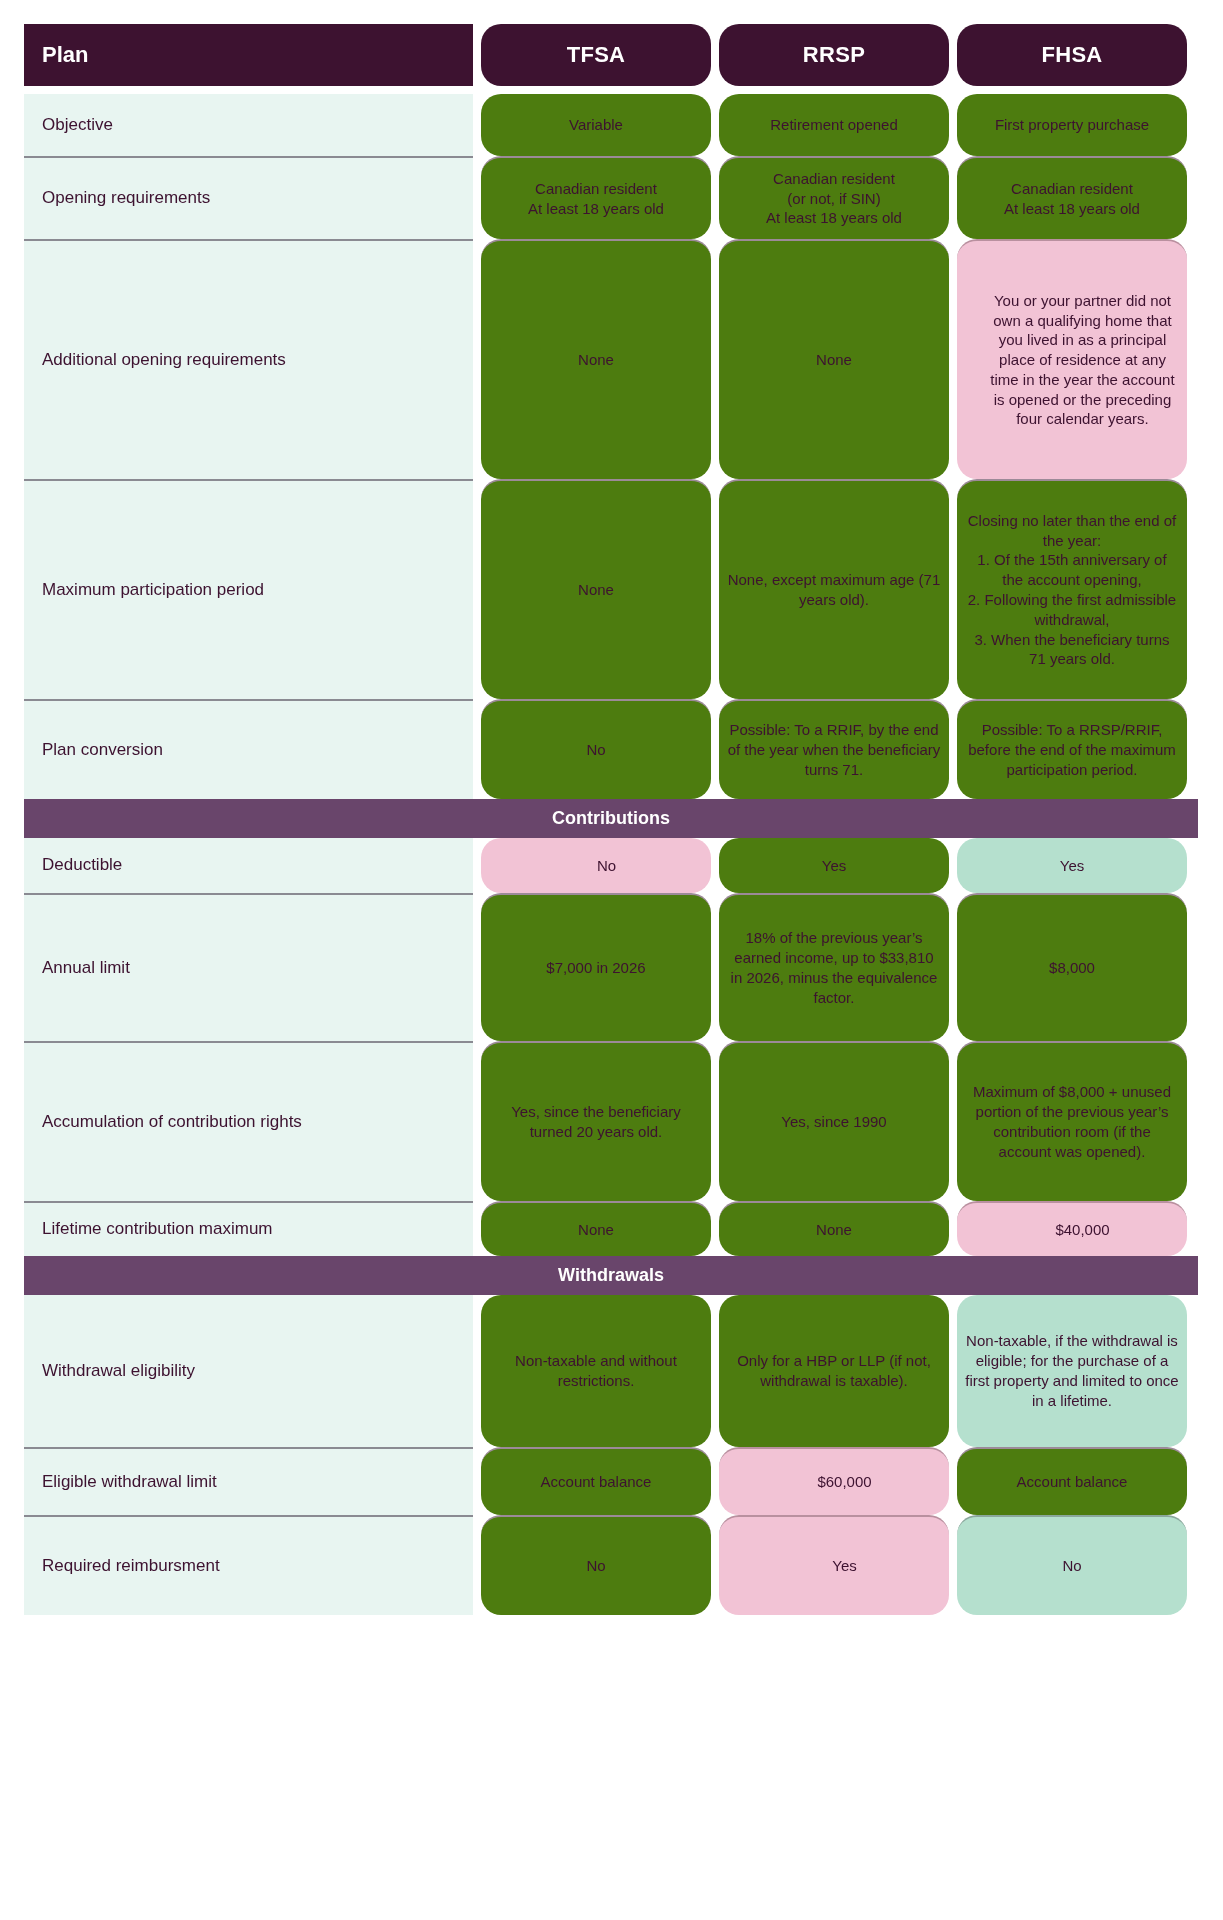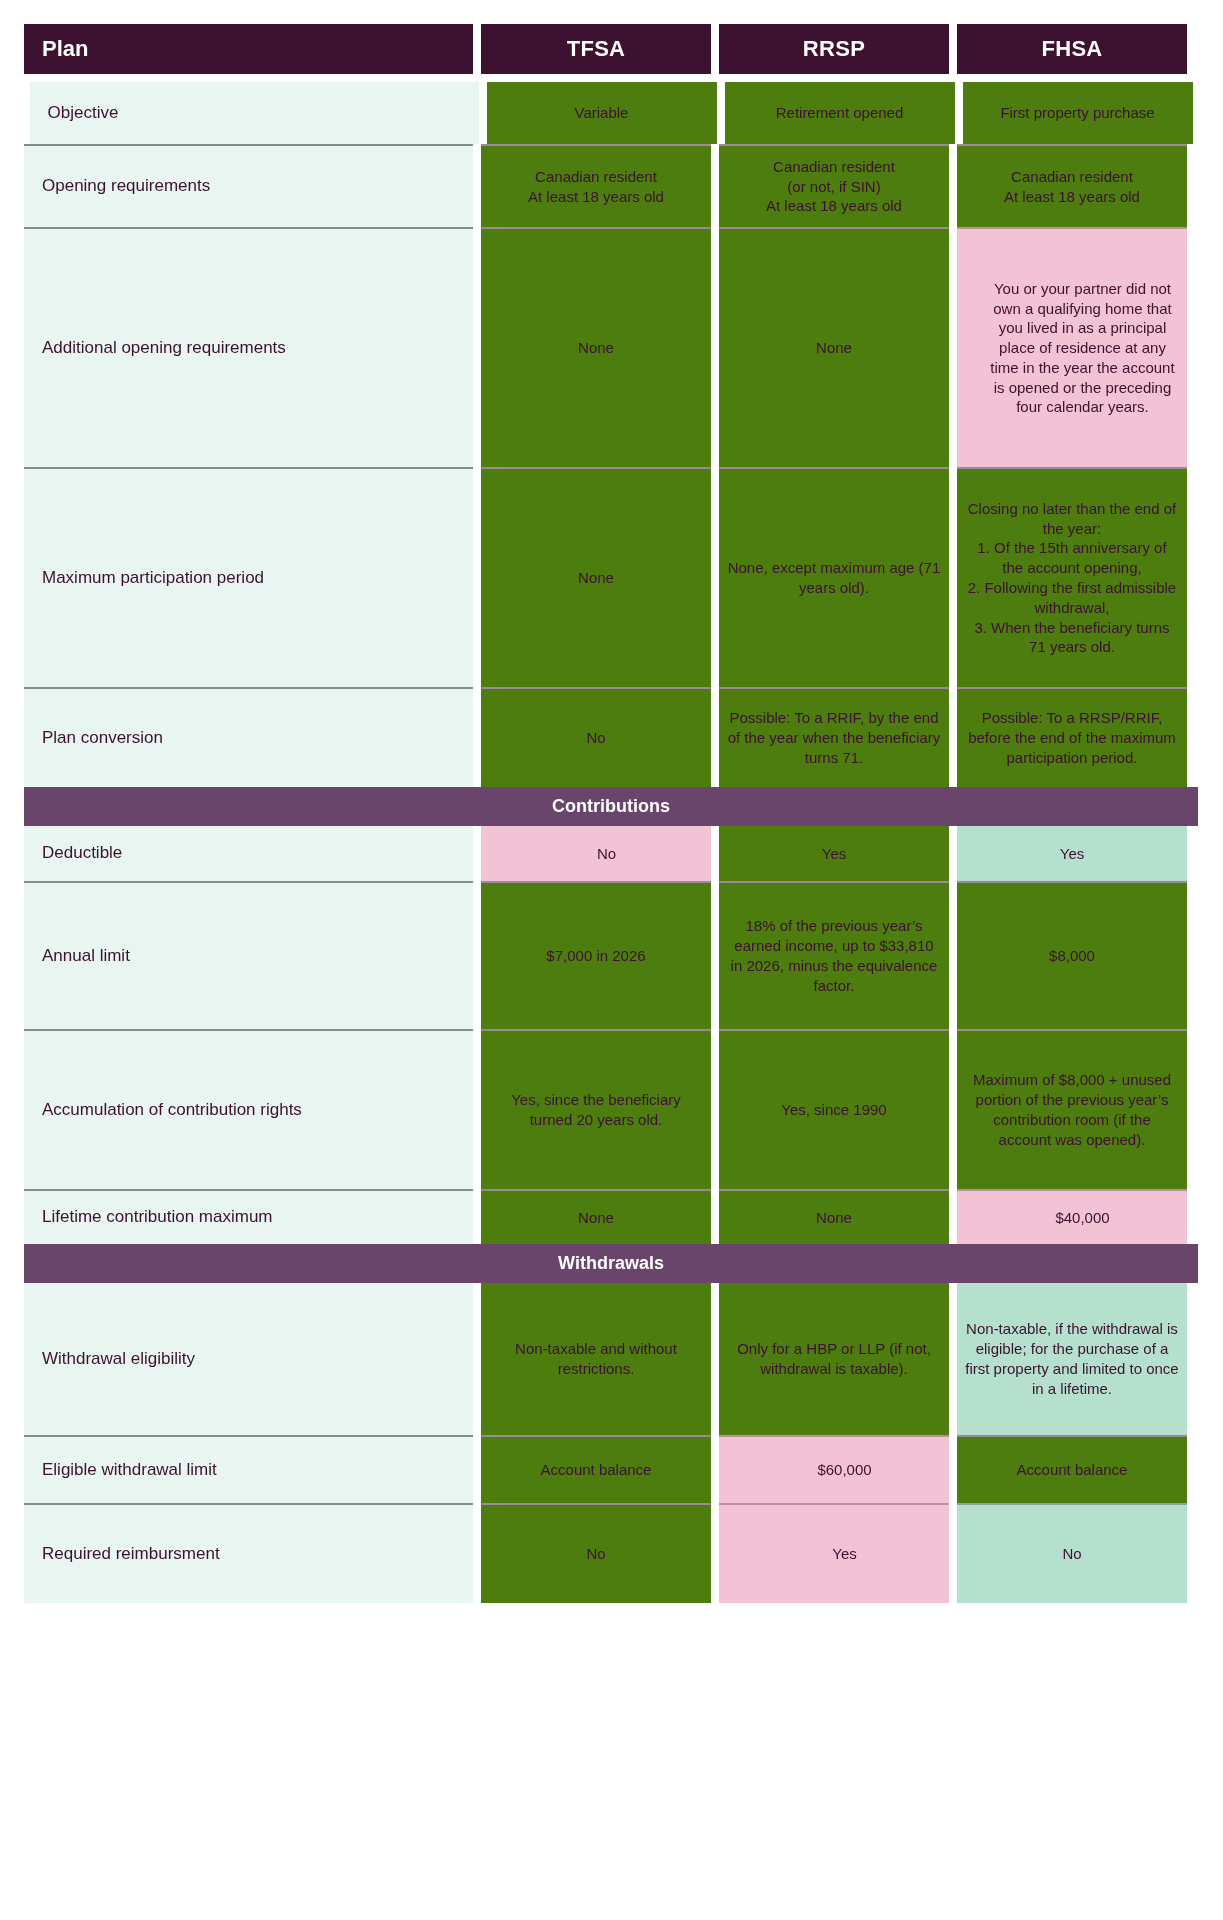--- a/index.html
+++ b/index.html
@@ -33,25 +33,26 @@
 
   .cell-label {
     flex: 0 0 449px;
     width: 449px;
     box-sizing: border-box;
   }
   .cell-val {
     flex: 0 0 230px;
     width: 230px;
     box-sizing: border-box;
+    border-radius: 20px;
   }
 
   
   .header-row {
-    height: 50px;
+    height: 62px;
     margin-bottom: 8px;
   }
   .header-row .cell-label,
   .header-row .cell-val {
     background: #3D1230;
     display: flex;
     align-items: center;
     color: #ffffff;
     font-size: 22px;
     font-weight: bold;
@@ -133,21 +134,21 @@
     </div>
     <div class="cell-val">
       <span>RRSP</span>
     </div>
     <div class="cell-val">
       <span>FHSA</span>
     </div>
   </div>
 
   <div id="table-body">
-      <div class="row data-row first-data" style="min-height: 62px; justify-content: center;">
+      <div class="row data-row first-data" style="min-height: 62px;">
         <div class="cell-label">
           <span class="rowtext">Objective</span>
         </div>
         <div class="cell-val">
           <span class="rowtext">Variable</span>
         </div>
         <div class="cell-val">
           <span class="rowtext">Retirement opened</span>
         </div>
         <div class="cell-val">

